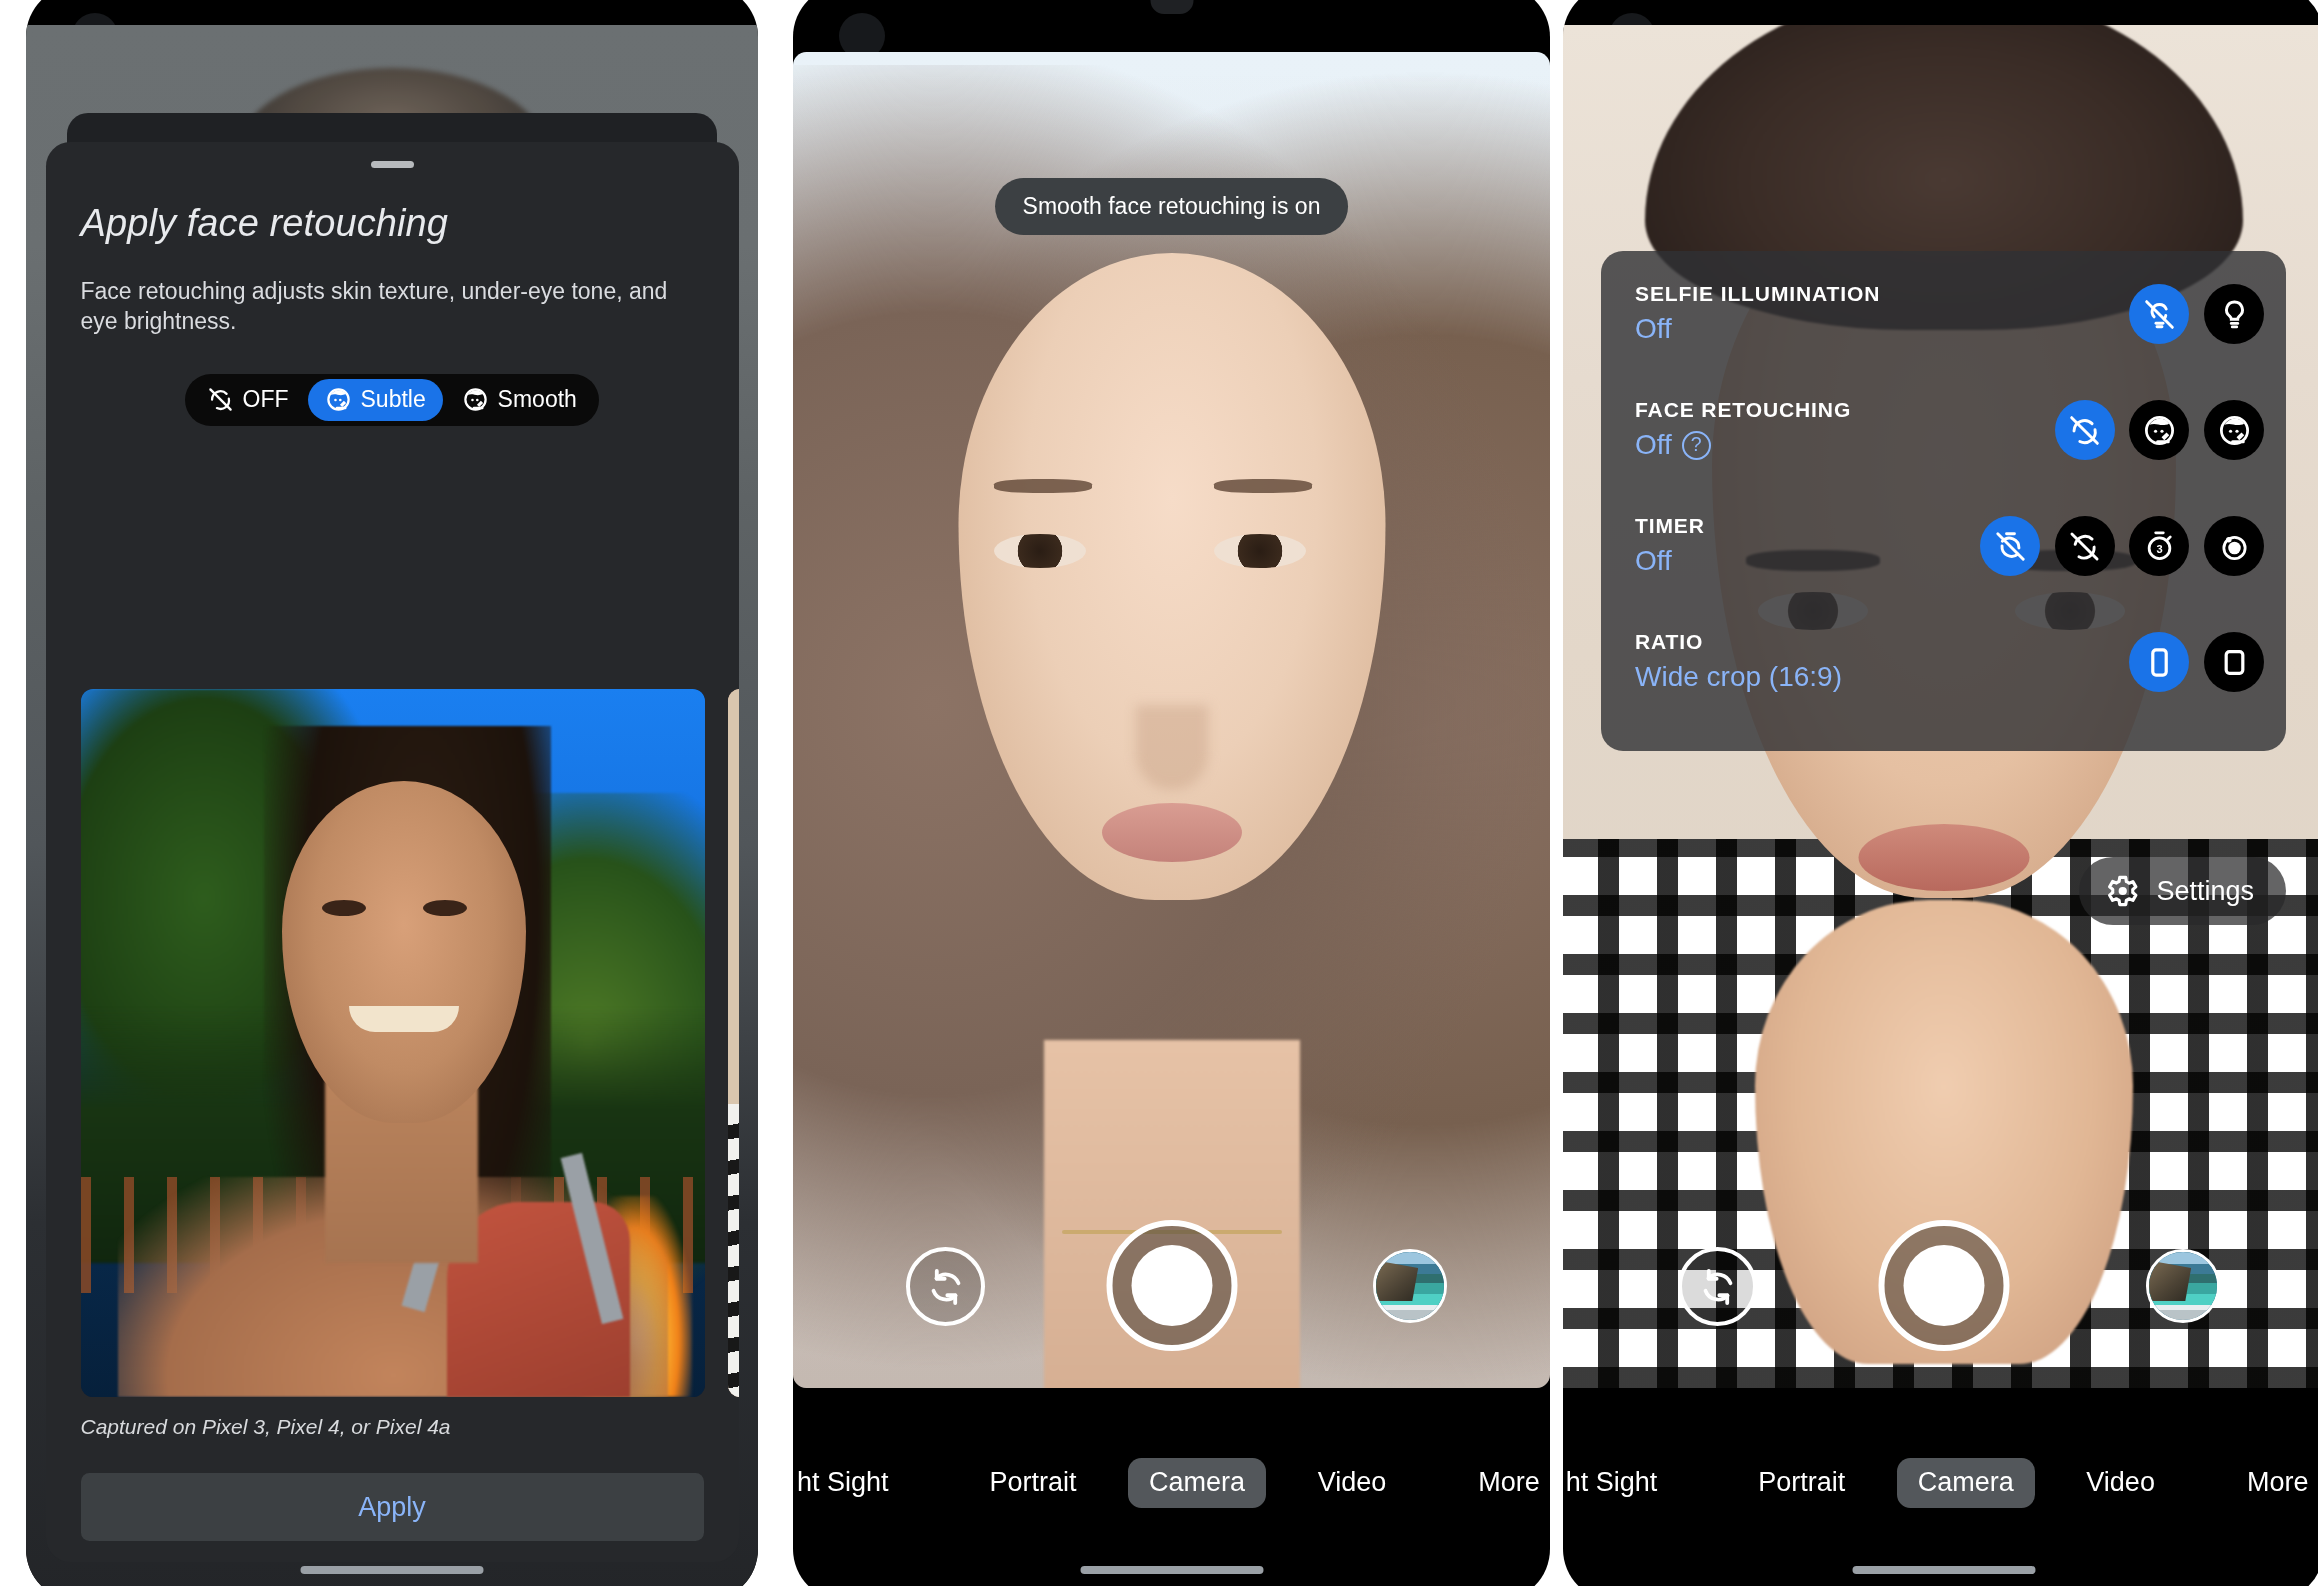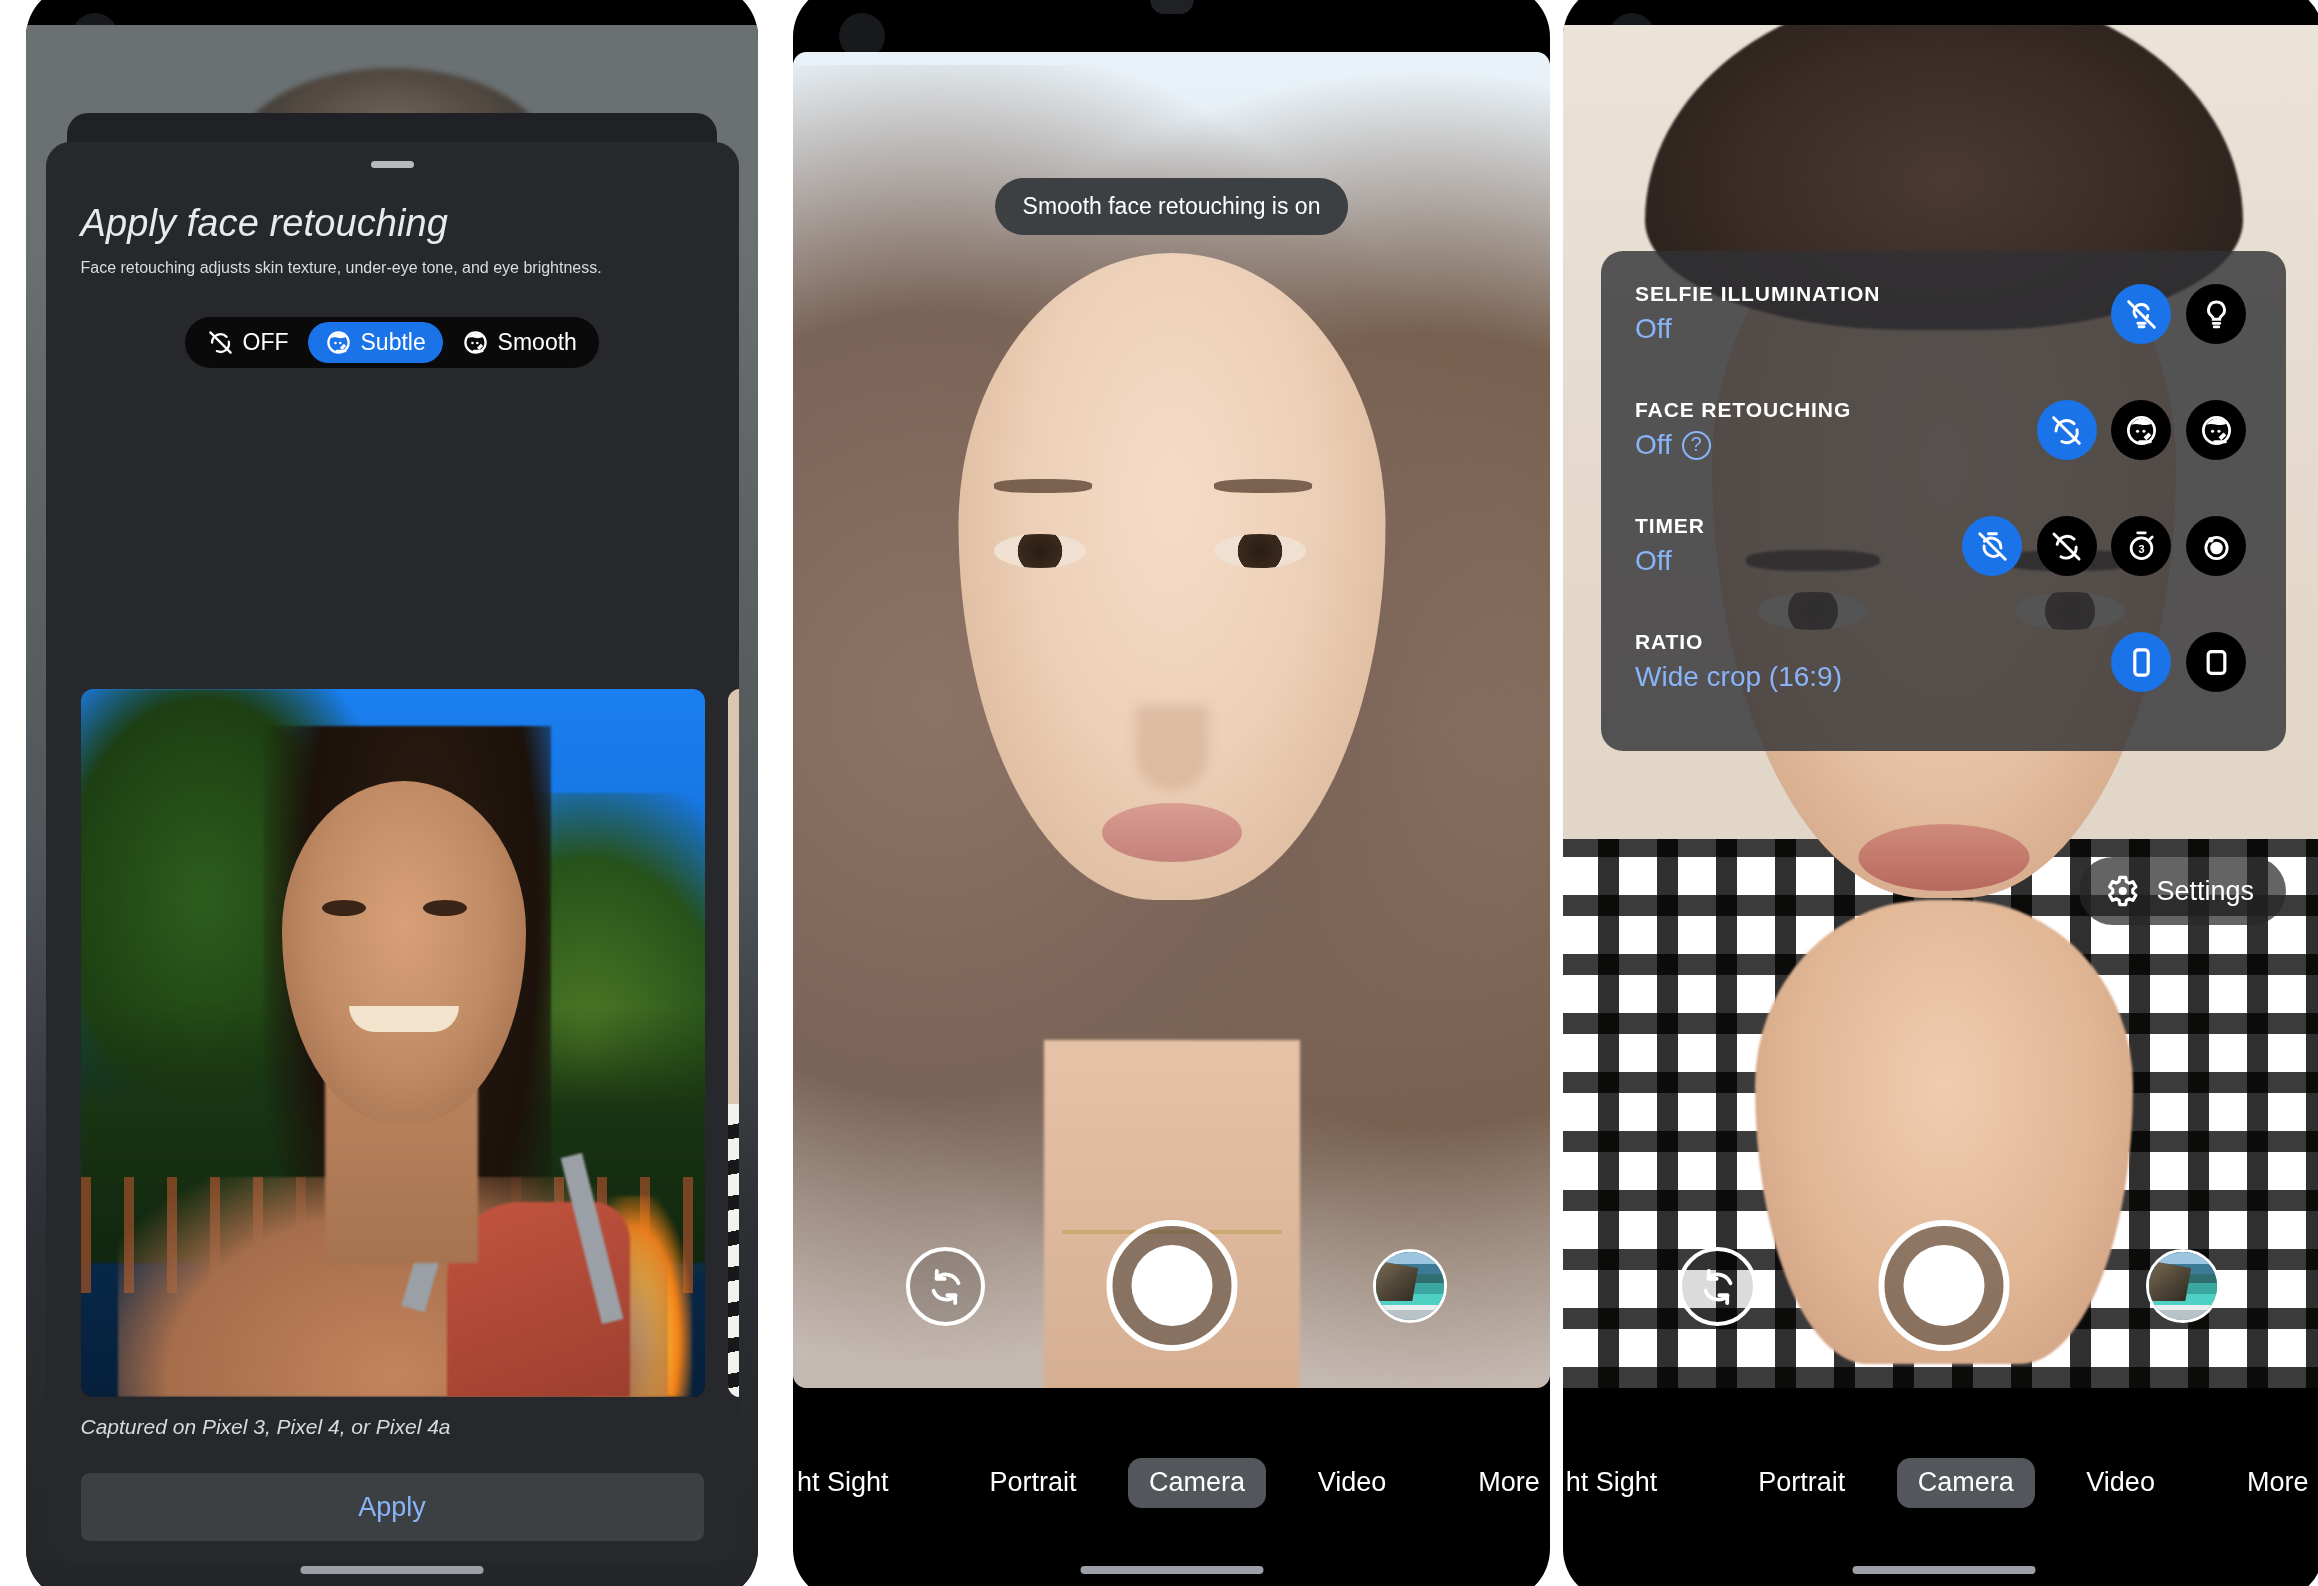--- a/index.html
+++ b/index.html
@@ -84,22 +84,22 @@
   .sheet-title {
     margin-top: 35px;
     font-size: 38px;
     line-height: 1.06;
     color: #e8eaed;
     font-weight: 400;
     letter-spacing: 0.1px;
     font-style: italic;
   }
   .sheet-desc {
-    margin-top: 15px;
-    font-size: 16px;
+    margin-top: 34px;
+    font-size: 23px;
     line-height: 1.28;
     color: #dadce0;
     max-width: 616px;
   }
 
   .seg-wrap {
     display: flex;
     justify-content: center;
     margin-top: 38px;
   }
@@ -382,21 +382,21 @@
     width:378px; height:464px;
     background: radial-gradient(ellipse at 50% 40%, #f0cdb0 0%, #e1b795 55%, #cfa182 88%);
     border-radius: 46% 46% 30% 30% / 40% 40% 60% 60%; filter: blur(1.2px); }
 
   .qs-panel {
     position: absolute;
     left: 38px; right: 38px;
     top: 226px;
     background: rgba(48,49,52,.80);
     border-radius: 22px;
-    padding: 28px 40px 32px 34px;
+    padding: 28px 22px 32px 34px;
   }
   .qs-row {
     display: flex;
     align-items: flex-start;
     min-height: 116px;
   }
   .qs-labels { flex: 1 1 auto; padding-top: 2.4px; }
   .qs-title {
     font-size: 21px;
     letter-spacing: 0.9px;

